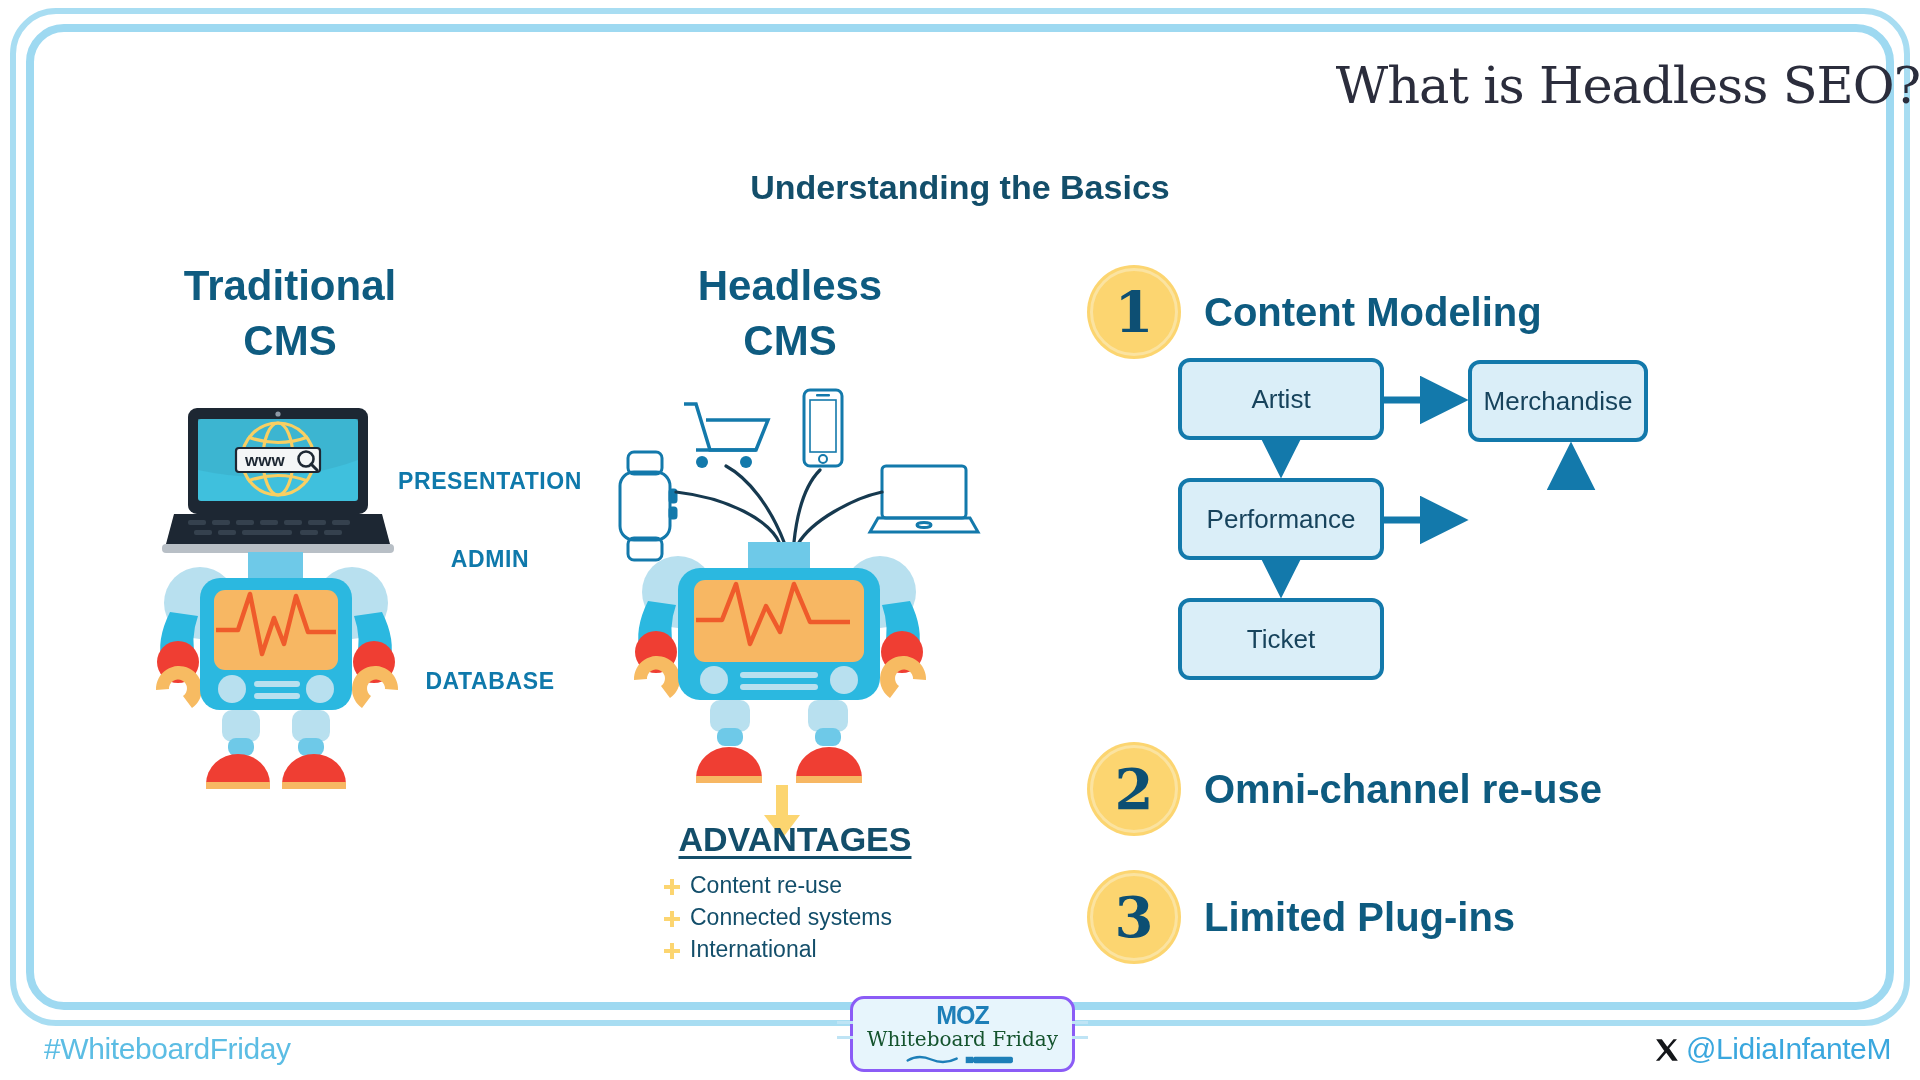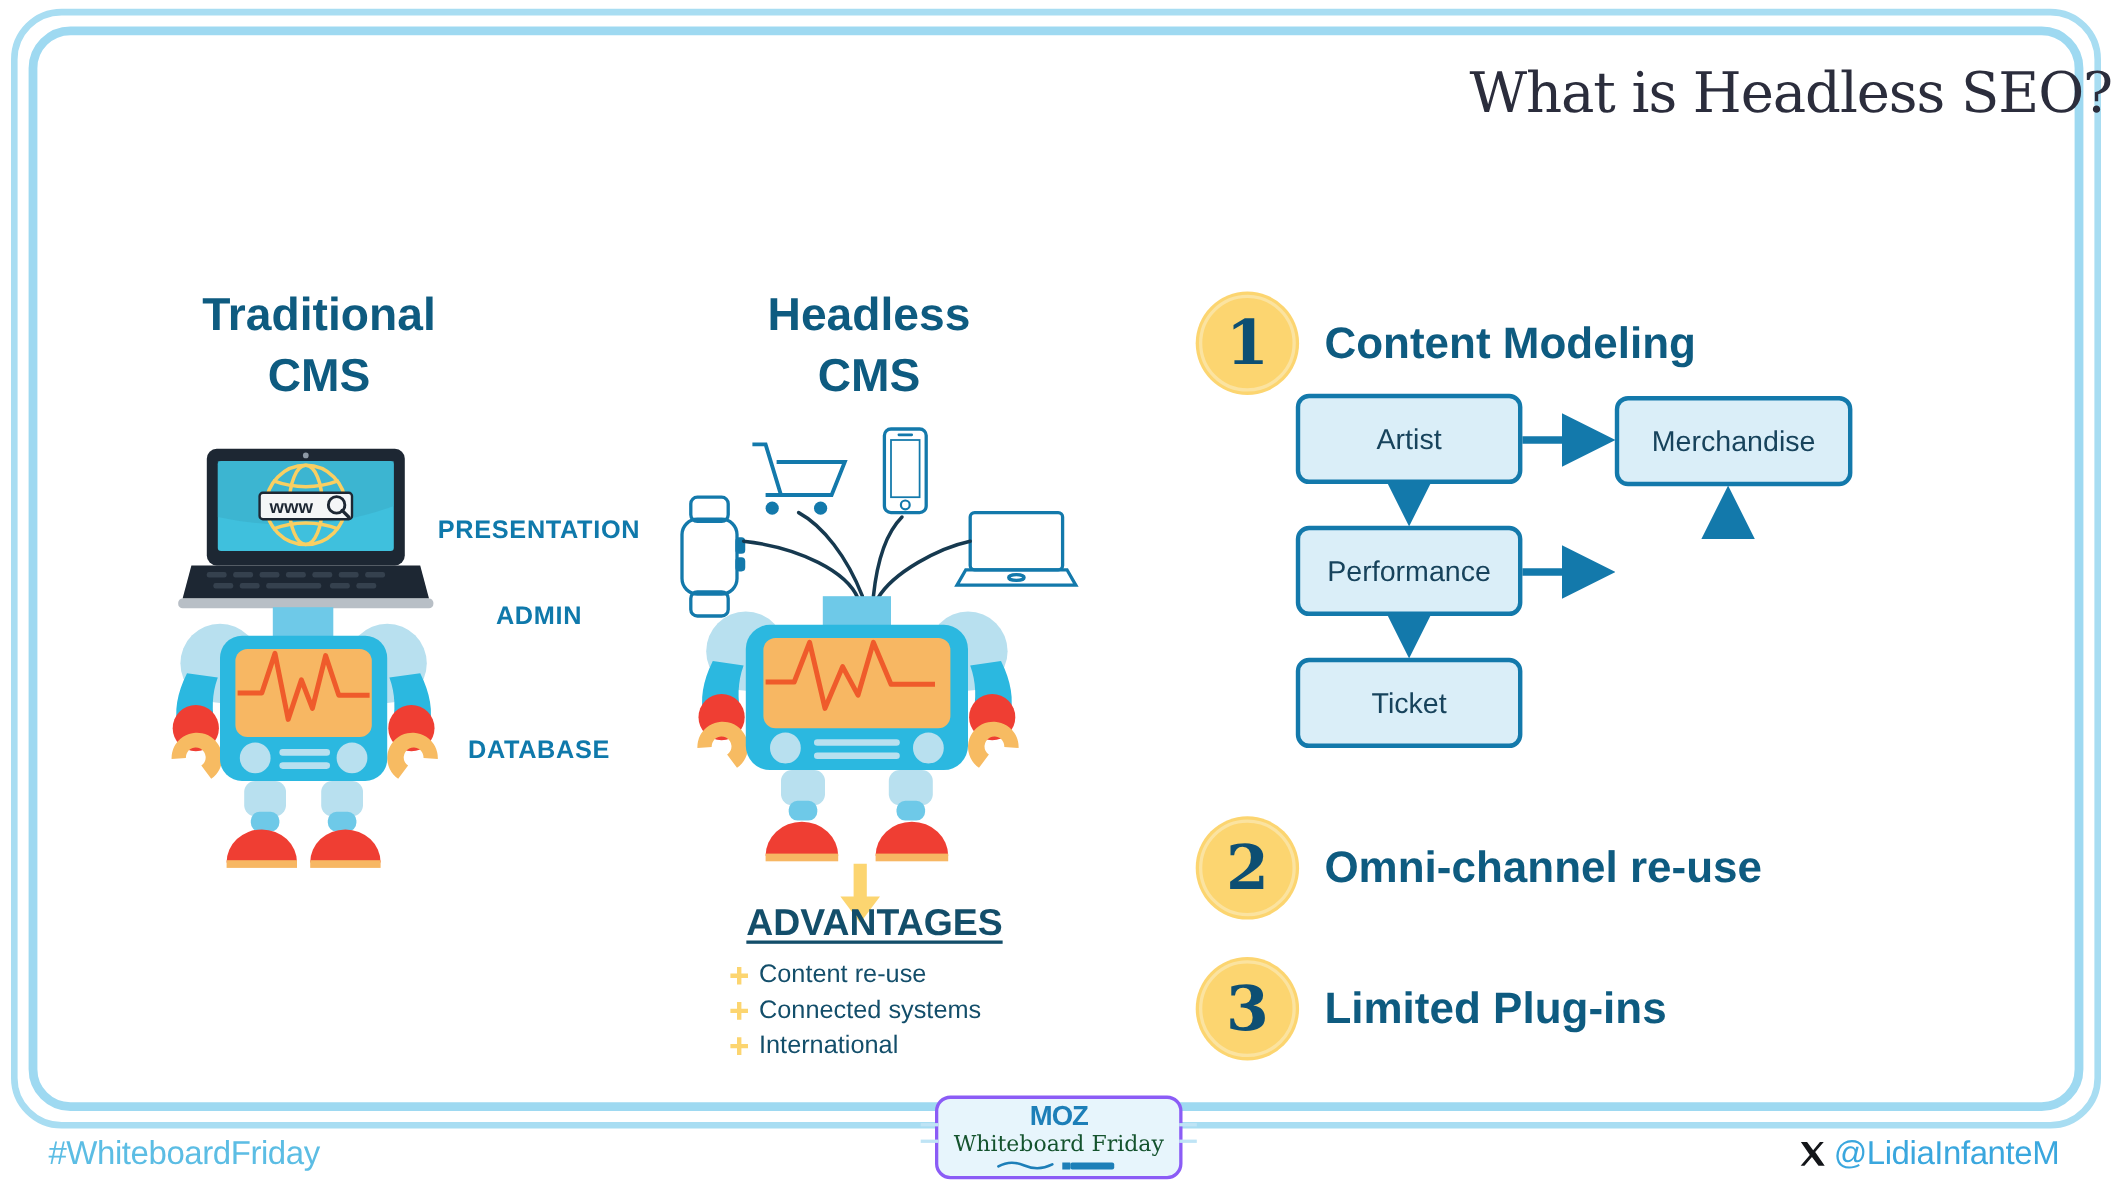--- a/index.html
+++ b/index.html
@@ -156,38 +156,38 @@
     background: #daeef8;
     border: 4px solid #1379ab;
     border-radius: 12px;
     display: flex;
     align-items: center;
     justify-content: center;
     font-size: 26px;
     color: #17435c;
   }
   #node-artist       { left: 0px;   top: 0px;   width: 206px; height: 82px; }
-  #node-merchandise  { left: 290px; top: 2px;   width: 216px; height: 82px; }
+  #node-merchandise  { left: 290px; top: 2px;   width: 180px; height: 82px; }
   #node-performance  { left: 0px;   top: 120px; width: 206px; height: 82px; }
   #node-venue        { left: 290px; top: 122px; width: 206px; height: 82px; }
   #node-ticket       { left: 0px;   top: 240px; width: 206px; height: 82px; }
   .edges { position: absolute; left: 0; top: 0; width: 500px; height: 340px; }
 
   
   .footer-left {
     position: absolute;
     left: 44px; top: 1032px;
     font-size: 30px;
     color: #5cbde4;
     font-family: "Liberation Sans", sans-serif;
     letter-spacing: -0.4px;
   }
   .footer-right {
     position: absolute;
-    right: 48px; top: 1032px;
+    right: 29px; top: 1032px;
     display: flex;
     align-items: center;
     gap: 6px;
     font-size: 30px;
     color: #3aa7de;
     letter-spacing: -0.4px;
   }
   .x-logo { width: 26px; height: 26px; }
 
   .moz-badge {
@@ -227,20 +227,21 @@
 </style>
 </head>
 <body>
 
 <div id="slide">
 
   <div class="frame-outer"></div>
   <div class="frame-inner"></div>
 
   <div class="title">What is Headless SEO?</div>
+  <div class="subtitle">Understanding the Basics</div>
 
   <div class="col-heading" id="heading-traditional">
     <div>Traditional</div>
     <div>CMS</div>
   </div>
   <div class="col-heading" id="heading-headless">
     <div>Headless</div>
     <div>CMS</div>
   </div>
 

